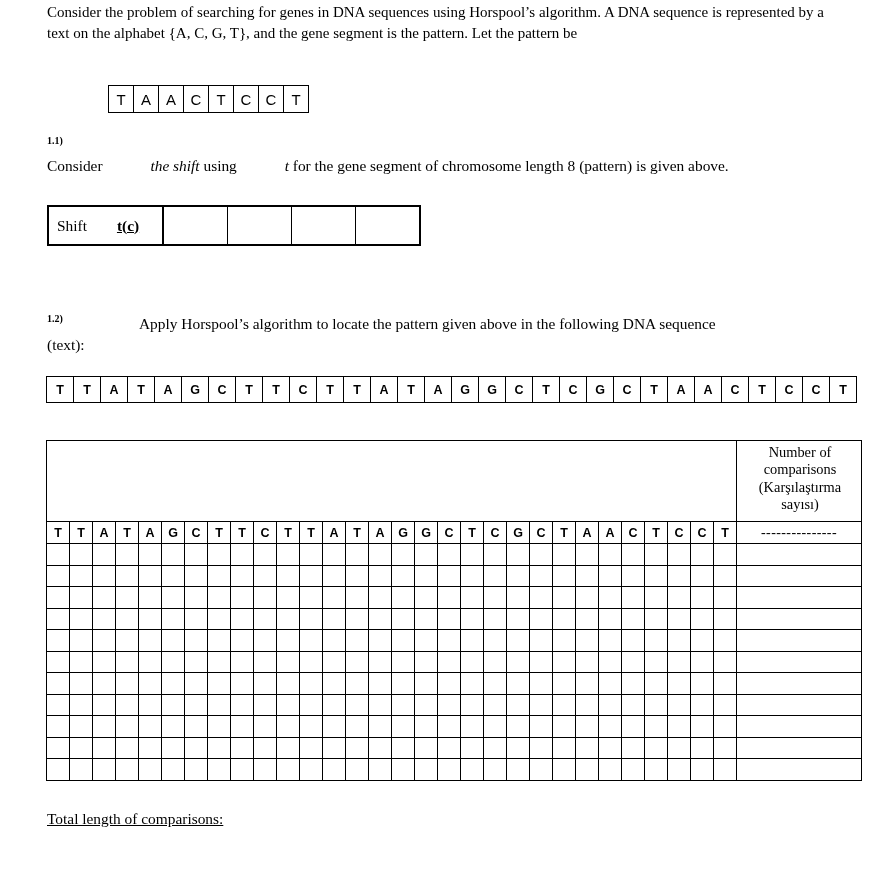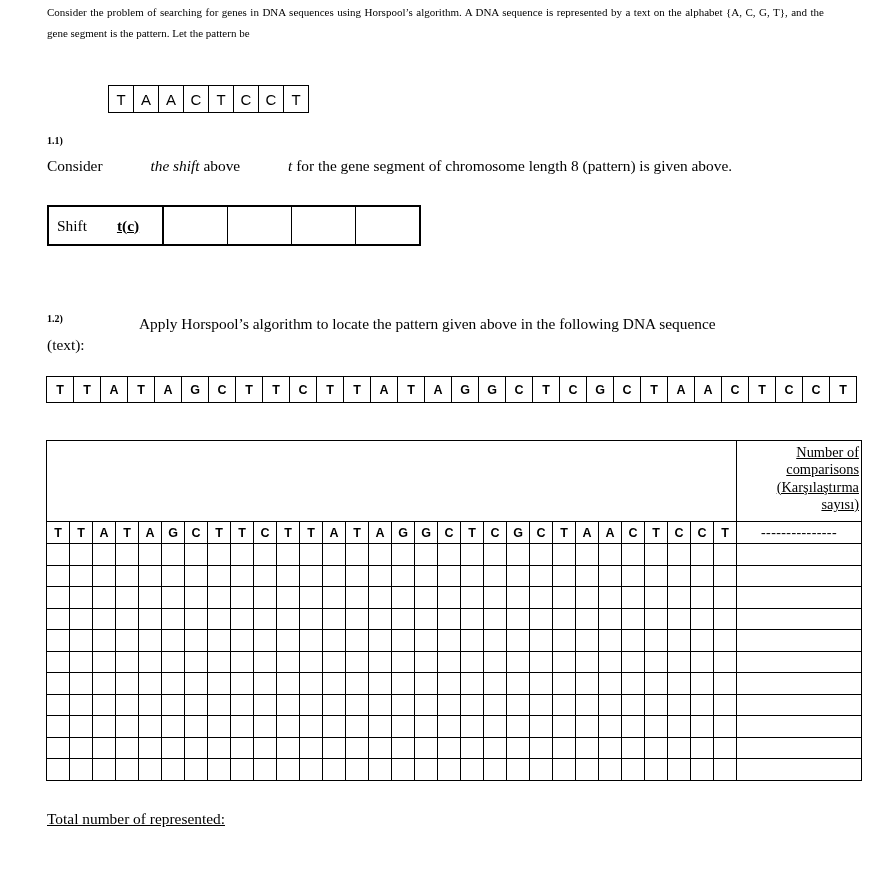--- a/index.html
+++ b/index.html
@@ -22,21 +22,21 @@
     width: 870px;
     height: 875px;
   }
 
   
   .intro {
     position: absolute;
     left: 47px;
     top: 2px;
     width: 777px;
-    font-size: 11px;
+    font-size: 15px;
     line-height: 21px;
     text-align: justify;
     text-justify: inter-word;
   }
 
   
   .pattern-row {
     position: absolute;
     left: 108px;
     top: 85px;
@@ -166,22 +166,21 @@
   .work-table td.grid-cell { height: 20.5px; }
   .work-table td.cmp-col {
     width: 118px;
     border-left: 1.6px solid #000;
   }
   .work-table td.cmp-head {
     vertical-align: top;
     padding: 3px 2px 8px 4px;
     font-size: 14.4px;
     line-height: 17.3px;
-    text-align: right;
-    text-decoration: underline;
+    text-align: center;
   }
   .work-table td.cmp-dashes {
     text-align: center;
     vertical-align: middle;
     font-size: 14px;
     letter-spacing: 0.4px;
   }
   .work-table tr.header-row td.spacer-head {
     height: 74px;
   }
@@ -212,21 +211,21 @@
       <div class="cell">A</div>
       <div class="cell">C</div>
       <div class="cell">T</div>
       <div class="cell">C</div>
       <div class="cell">C</div>
       <div class="cell">T</div>
     </div>
 
   <div class="q-label" id="q11-label">1.1)</div>
   <div class="q-text" id="q11-text">
-    <span>Consider </span><span class="ital">the shift</span><span> above </span><span class="ital">t</span><span> for the gene segment of chromosome length 8 (pattern) is given above.</span>
+    <span>Consider </span><span class="ital">the shift</span><span> using </span><span class="ital">t</span><span> for the gene segment of chromosome length 8 (pattern) is given above.</span>
   </div>
 
   <table class="shift-table">
     <tbody>
       <tr>
         <td class="hdr-cell"><span>Shift</span><span class="t-sym">t(c)</span></td>
         <td class="blank-cell col-split"></td>
         <td class="blank-cell"></td>
         <td class="blank-cell"></td>
         <td class="blank-cell"></td>
@@ -674,15 +673,15 @@
           <td class="grid-cell"></td>
           <td class="grid-cell"></td>
           <td class="grid-cell"></td>
           <td class="grid-cell"></td>
           <td class="grid-cell"></td>
           <td class="cmp-col"></td>
         </tr>
       </tbody>
   </table>
 
-  <div class="total-line">Total number of represented:</div>
+  <div class="total-line">Total length of comparisons:</div>
 
 </div>
 
 </body></html>

